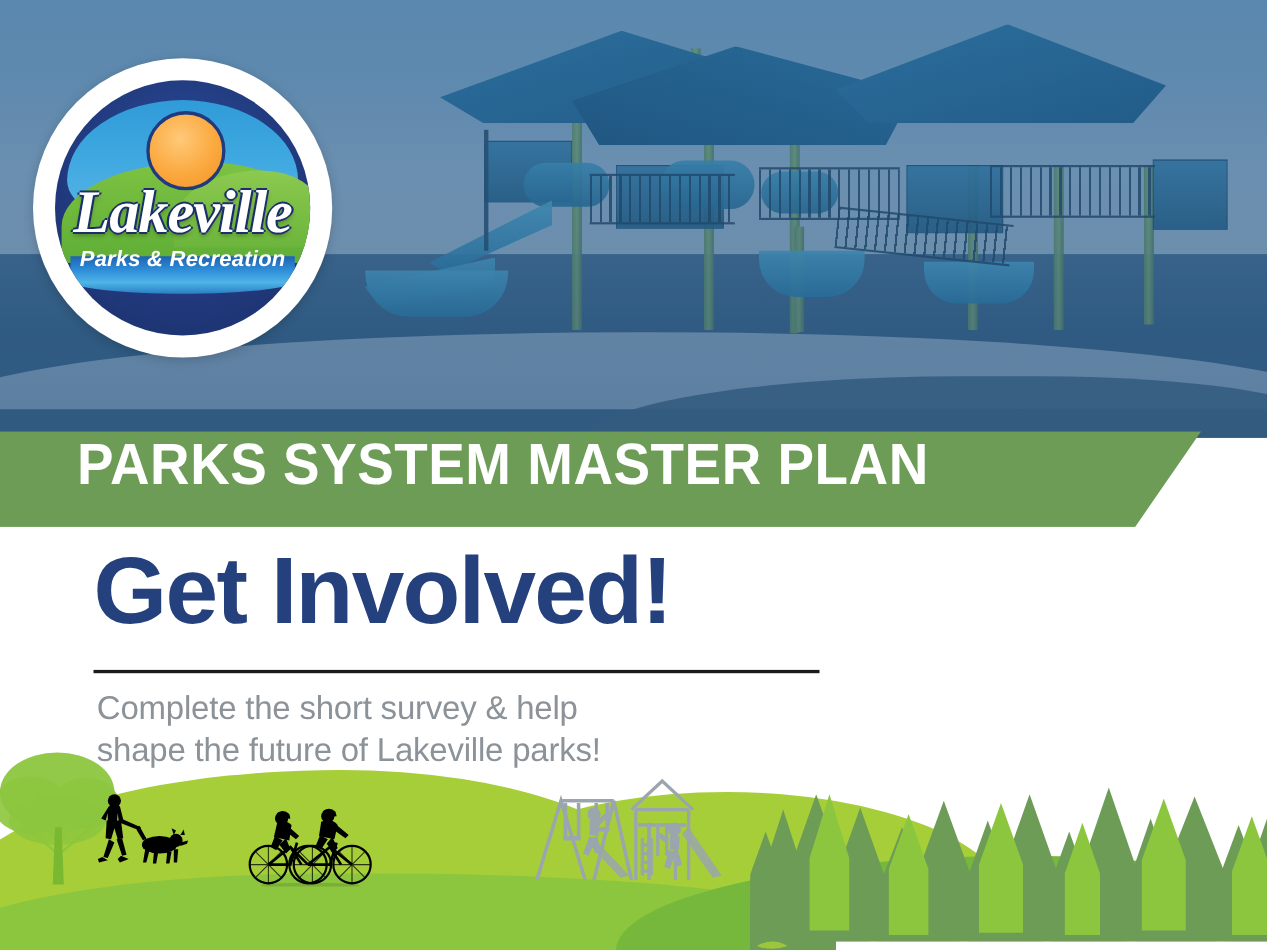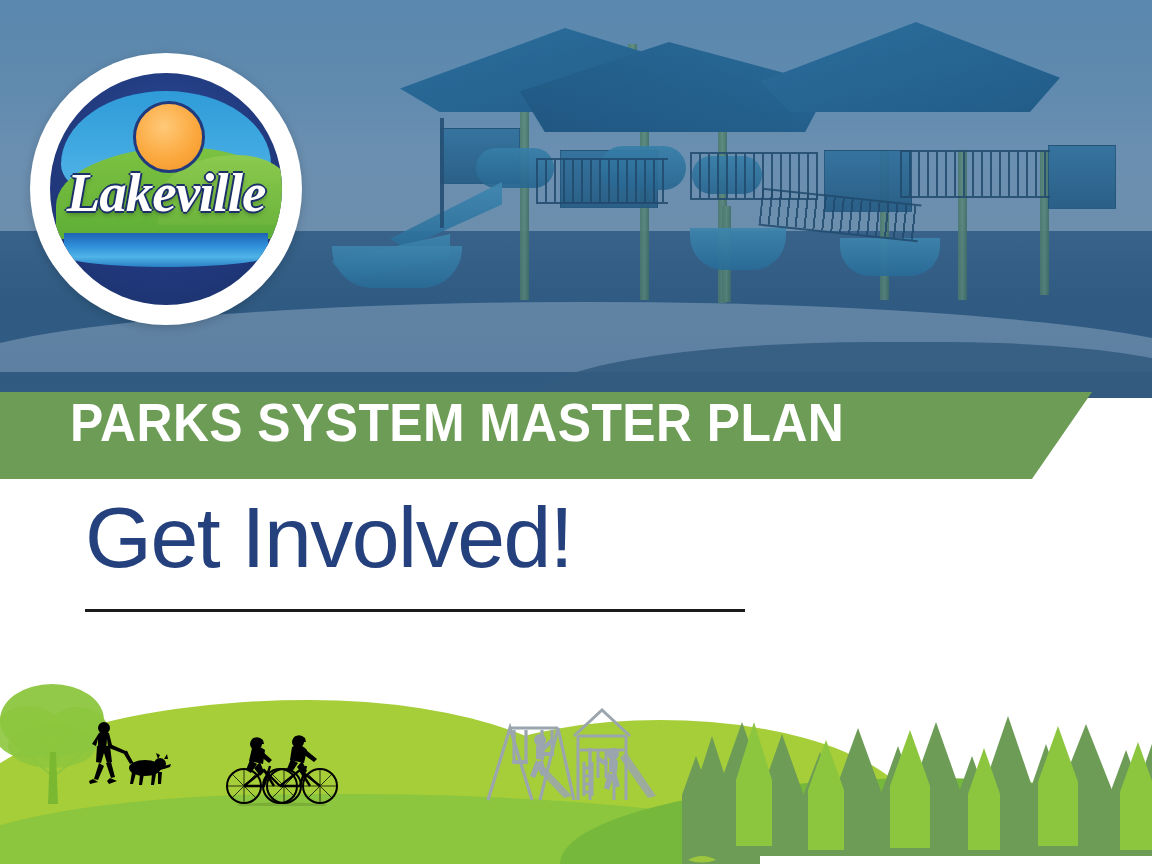--- a/index.html
+++ b/index.html
@@ -230,21 +230,21 @@
     left: 0; top: 479px;
     width: 1152px;
     height: 385px;
     background: #ffffff;
     overflow: hidden;
   }
   .headline {
     position: absolute;
     left: 85px; top: 15px;
     font-family: "Liberation Sans", sans-serif;
-    font-weight: normal;
+    font-weight: bold;
     font-size: 86px;
     line-height: 1;
     color: #25417d;
     letter-spacing: -1.5px;
     text-align: right;
   }
   .rule {
     position: absolute;
     left: 85px; top: 130px;
     width: 660px;
@@ -361,31 +361,36 @@
 
   <div class="logo-wrap">
     <div class="logo-ring"></div>
     <div class="logo-disc">
       <div class="logo-sky"></div>
       <div class="logo-hill"></div>
       <div class="logo-hill2"></div>
       <div class="logo-sun"></div>
       <div class="logo-water"></div>
       <div class="logo-name">Lakeville</div>
+      <div class="logo-sub">Parks &amp; Recreation</div>
     </div>
   </div>
 
   <div class="banner">
     <div class="banner-title">PARKS SYSTEM MASTER PLAN</div>
   </div>
 
   <div class="body-area">
 
     <div class="headline">Get Involved!</div>
     <div class="rule"></div>
+    <div class="subtitle">
+      <div>Complete the short survey &amp; help</div>
+      <div>shape the future of Lakeville parks!</div>
+    </div>
 
     <div class="scene">
 
       <div class="hill hill-a"></div>
       <div class="hill hill-b"></div>
       <div class="hill hill-c"></div>
       <div class="hill hill-d"></div>
 
       <svg class="fig" style="left:-6px; top:6px;" width="120" height="130" viewBox="0 0 120 130">
         <g fill="#8cc63e">

